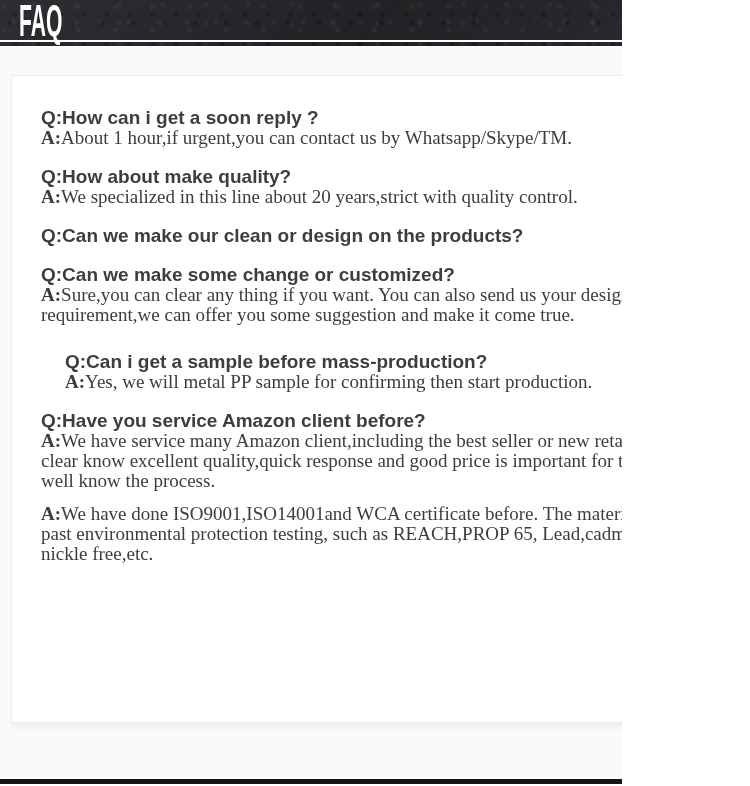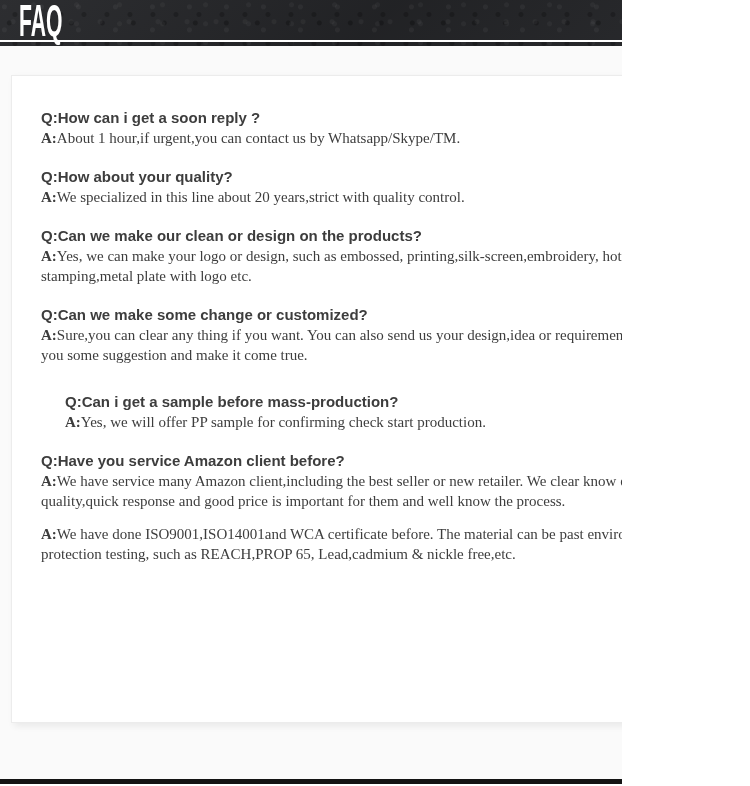--- a/index.html
+++ b/index.html
@@ -69,21 +69,21 @@
     height: 648px;
     box-sizing: border-box;
     background: var(--card-bg, #ffffff);
     border: 1px solid #ececec;
     box-shadow: 3px 3px 7px rgba(0,0,0,0.07);
     padding: 32px 18px 0 29px;
   }
 
   .faq-item {
     margin: 0 0 19px 0;
-    font-size: 15px;
+    font-size: 19px;
     line-height: 20px;
     color: var(--text, #3d3d3d);
   }
   
   .faq-item:nth-child(4) { margin-bottom: 27px; }
   .faq-item:nth-child(5) { padding-left: 4px; margin-left: 20px; }
   .faq-item:nth-child(6) { margin-bottom: 13px; }
 
   .q-line {
     font-weight: bold;
@@ -122,37 +122,36 @@
 
   <div class="page">
     <div class="faq-card">
 
       <div class="faq-item">
         <p class="q-line"><span class="prefix">Q:</span><span>How can i get a soon reply ?</span></p>
         <p class="a-line"><span class="prefix">A:</span><span>About 1 hour,if urgent,you can contact us by Whatsapp/Skype/TM.</span></p>
       </div>
 
       <div class="faq-item">
-        <p class="q-line"><span class="prefix">Q:</span><span>How about your quality?</span></p>
+        <p class="q-line"><span class="prefix">Q:</span><span>How about make quality?</span></p>
         <p class="a-line"><span class="prefix">A:</span><span>We specialized in this line about 20 years,strict with quality control.</span></p>
       </div>
 
       <div class="faq-item">
         <p class="q-line"><span class="prefix">Q:</span><span>Can we make our clean or design on the products?</span></p>
-        <p class="a-line"><span class="prefix">A:</span><span>Yes, we can make your logo or design, such as embossed, printing,silk-screen,embroidery, hot stamping,metal plate with logo etc.</span></p>
       </div>
 
       <div class="faq-item">
         <p class="q-line"><span class="prefix">Q:</span><span>Can we make some change or customized?</span></p>
         <p class="a-line"><span class="prefix">A:</span><span>Sure,you can clear any thing if you want. You can also send us your design,idea or requirement,we can offer you some suggestion and make it come true.</span></p>
       </div>
 
       <div class="faq-item">
         <p class="q-line"><span class="prefix">Q:</span><span>Can i get a sample before mass-production?</span></p>
-        <p class="a-line"><span class="prefix">A:</span><span>Yes, we will offer PP sample for confirming check start production.</span></p>
+        <p class="a-line"><span class="prefix">A:</span><span>Yes, we will metal PP sample for confirming then start production.</span></p>
       </div>
 
       <div class="faq-item">
         <p class="q-line"><span class="prefix">Q:</span><span>Have you service Amazon client before?</span></p>
         <p class="a-line"><span class="prefix">A:</span><span>We have service many Amazon client,including the best seller or new retailer. We clear know excellent quality,quick response and good price is important for them and well know the process.</span></p>
       </div>
 
       <div class="faq-item">
         <p class="a-line"><span class="prefix">A:</span><span>We have done ISO9001,ISO14001and WCA certificate before. The material can be past environmental protection testing, such as REACH,PROP 65, Lead,cadmium &amp; nickle free,etc.</span></p>
       </div>

